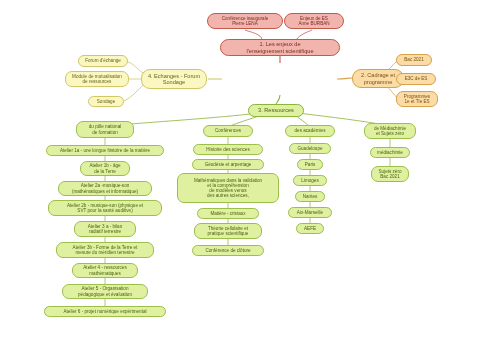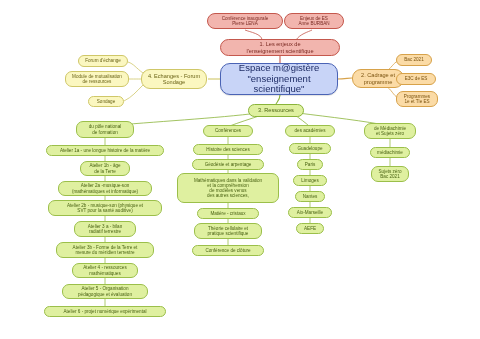--- a/index.html
+++ b/index.html
@@ -151,22 +151,20 @@
     <line x1="310" y1="153" x2="310" y2="160" stroke="#9bbf4a" stroke-width="0.8"></line>
     <line x1="310" y1="169" x2="310" y2="176" stroke="#9bbf4a" stroke-width="0.8"></line>
     <line x1="310" y1="185" x2="310" y2="192" stroke="#9bbf4a" stroke-width="0.8"></line>
     <line x1="310" y1="201" x2="310" y2="208" stroke="#9bbf4a" stroke-width="0.8"></line>
     <line x1="310" y1="217" x2="310" y2="224" stroke="#9bbf4a" stroke-width="0.8"></line>
 
     <line x1="390" y1="138" x2="390" y2="148" stroke="#9bbf4a" stroke-width="0.8"></line>
     <line x1="390" y1="158" x2="390" y2="167" stroke="#9bbf4a" stroke-width="0.8"></line>
   </svg>
 
-  <div class="node n-center" style="left:220px; top:63px; width:118px; height:32px;">Espace m@gistère
-"enseignement scientifique"</div>
 
   <div class="node n-red-main" style="left:220px; top:39px; width:120px; height:17px;">1. Les  enjeux de
 l'enseignement scientifique</div>
   <div class="node n-red" style="left:207px; top:13px; width:76px; height:16px;">Conférence inaugurale
 Pierre LENA</div>
   <div class="node n-red" style="left:284px; top:13px; width:60px; height:16px;">Enjeux de ES
 Anne BURBAN</div>
 
   <div class="node n-orange-main" style="left:352px; top:69px; width:52px; height:19px;">2. Cadrage et
 programme</div>

